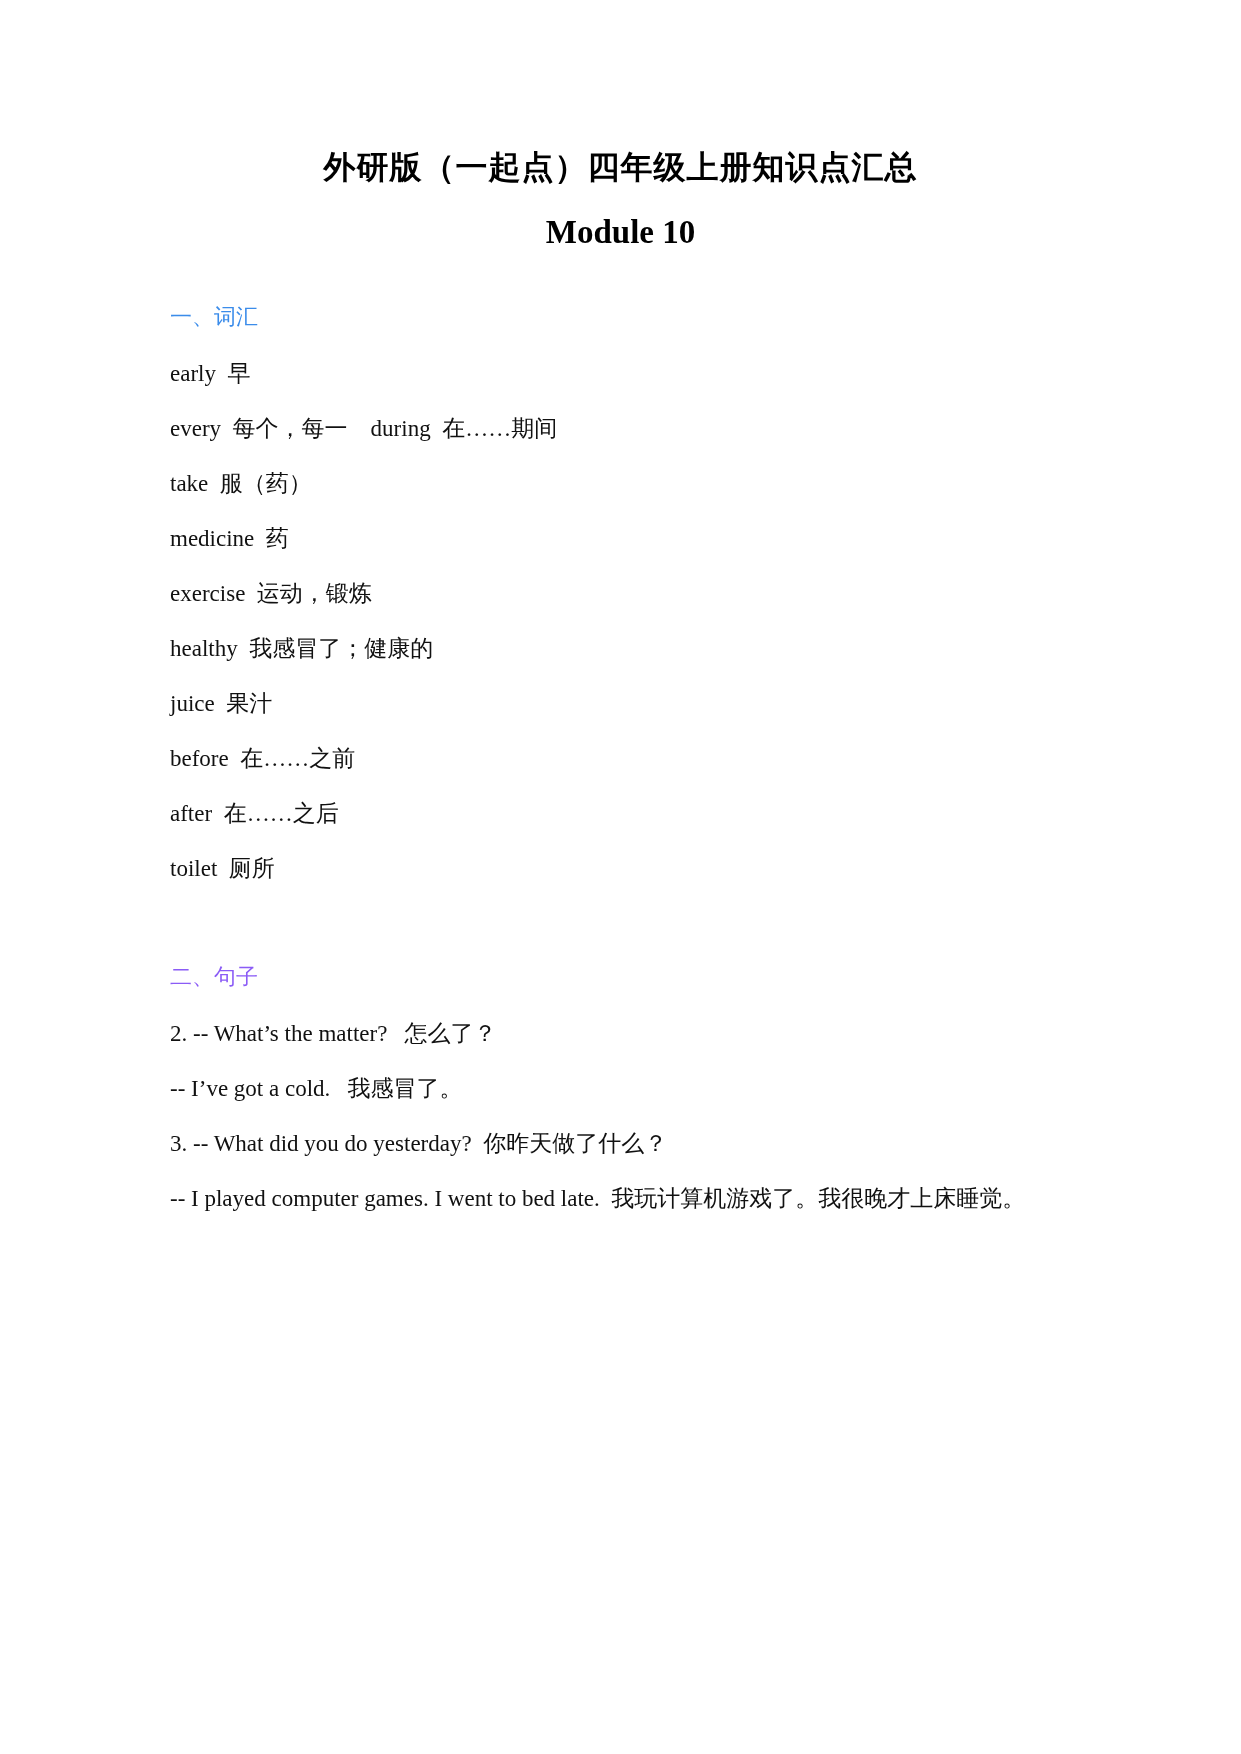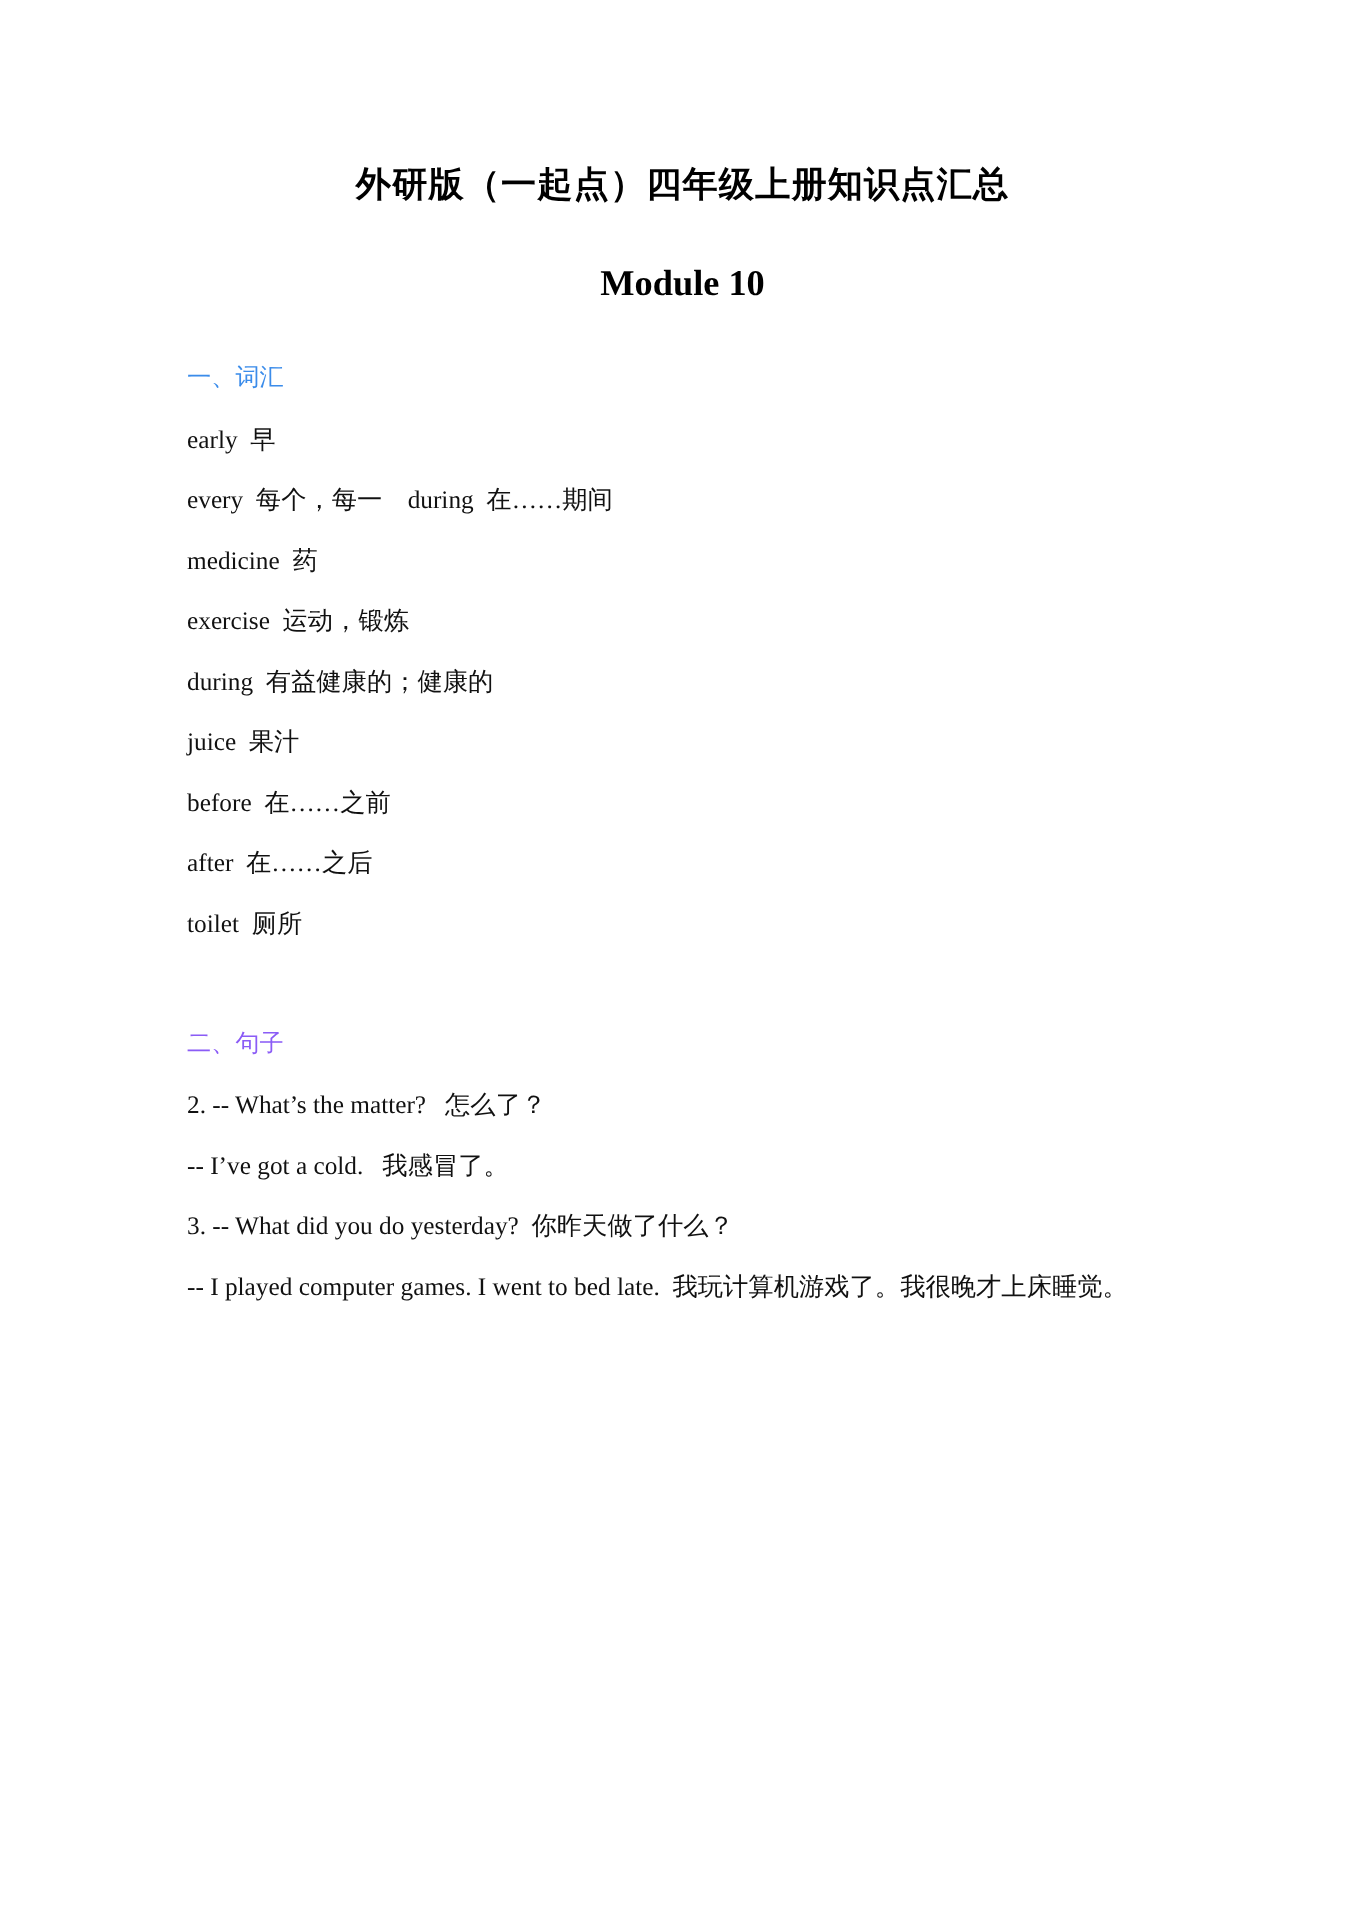--- a/index.html
+++ b/index.html
@@ -16,21 +16,21 @@
     background: #ffffff;
     font-family: "Liberation Serif", "DejaVu Serif", serif;
     color: #111111;
     overflow: hidden;
   }
   .content {
     padding: 146px 170px 0 170px;
     width: 100%;
   }
   h1.doc-title {
-    margin: 0 0 50px 0;
+    margin: 0 0 24px 0;
     text-align: center;
     font-size: 32px;
     font-weight: bold;
     letter-spacing: 1px;
     color: #000000;
   }
   h2.module-title {
     margin: 0 0 48px 0;
     text-align: center;
     font-size: 33px;
@@ -60,23 +60,24 @@
 <main class="page">
   <div class="content">
 
     <h1 class="doc-title">外研版（一起点）四年级上册知识点汇总</h1>
     <h2 class="module-title">Module 10</h2>
 
     <section class="vocabulary">
       <h3 class="section-heading" style="color: rgb(59, 140, 234);">一、词汇</h3>
       <p class="entry">early  早</p>
       <p class="entry">every  每个，每一    during  在……期间</p>
+      <p class="entry">take  服（药）</p>
       <p class="entry">medicine  药</p>
       <p class="entry">exercise  运动，锻炼</p>
-      <p class="entry">during  有益健康的；健康的</p>
+      <p class="entry">healthy  我感冒了；健康的</p>
       <p class="entry">juice  果汁</p>
       <p class="entry">before  在……之前</p>
       <p class="entry">after  在……之后</p>
       <p class="entry">toilet  厕所</p>
     </section>
 
     <section class="sentences">
       <h3 class="section-heading" style="color: #8b5cf6;">二、句子</h3>
       <p class="sentence">2. -- What’s the matter?   怎么了？</p>
       <p class="sentence">-- I’ve got a cold.   我感冒了。</p>

